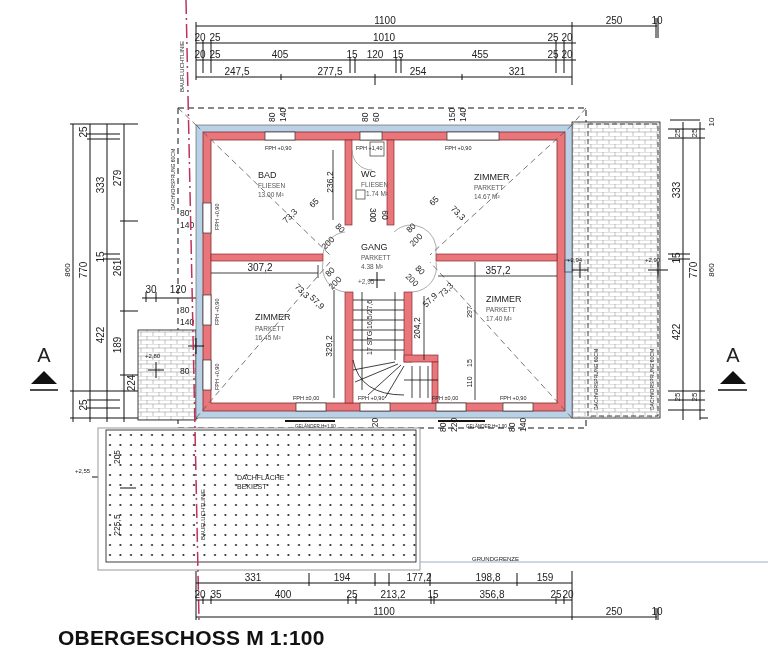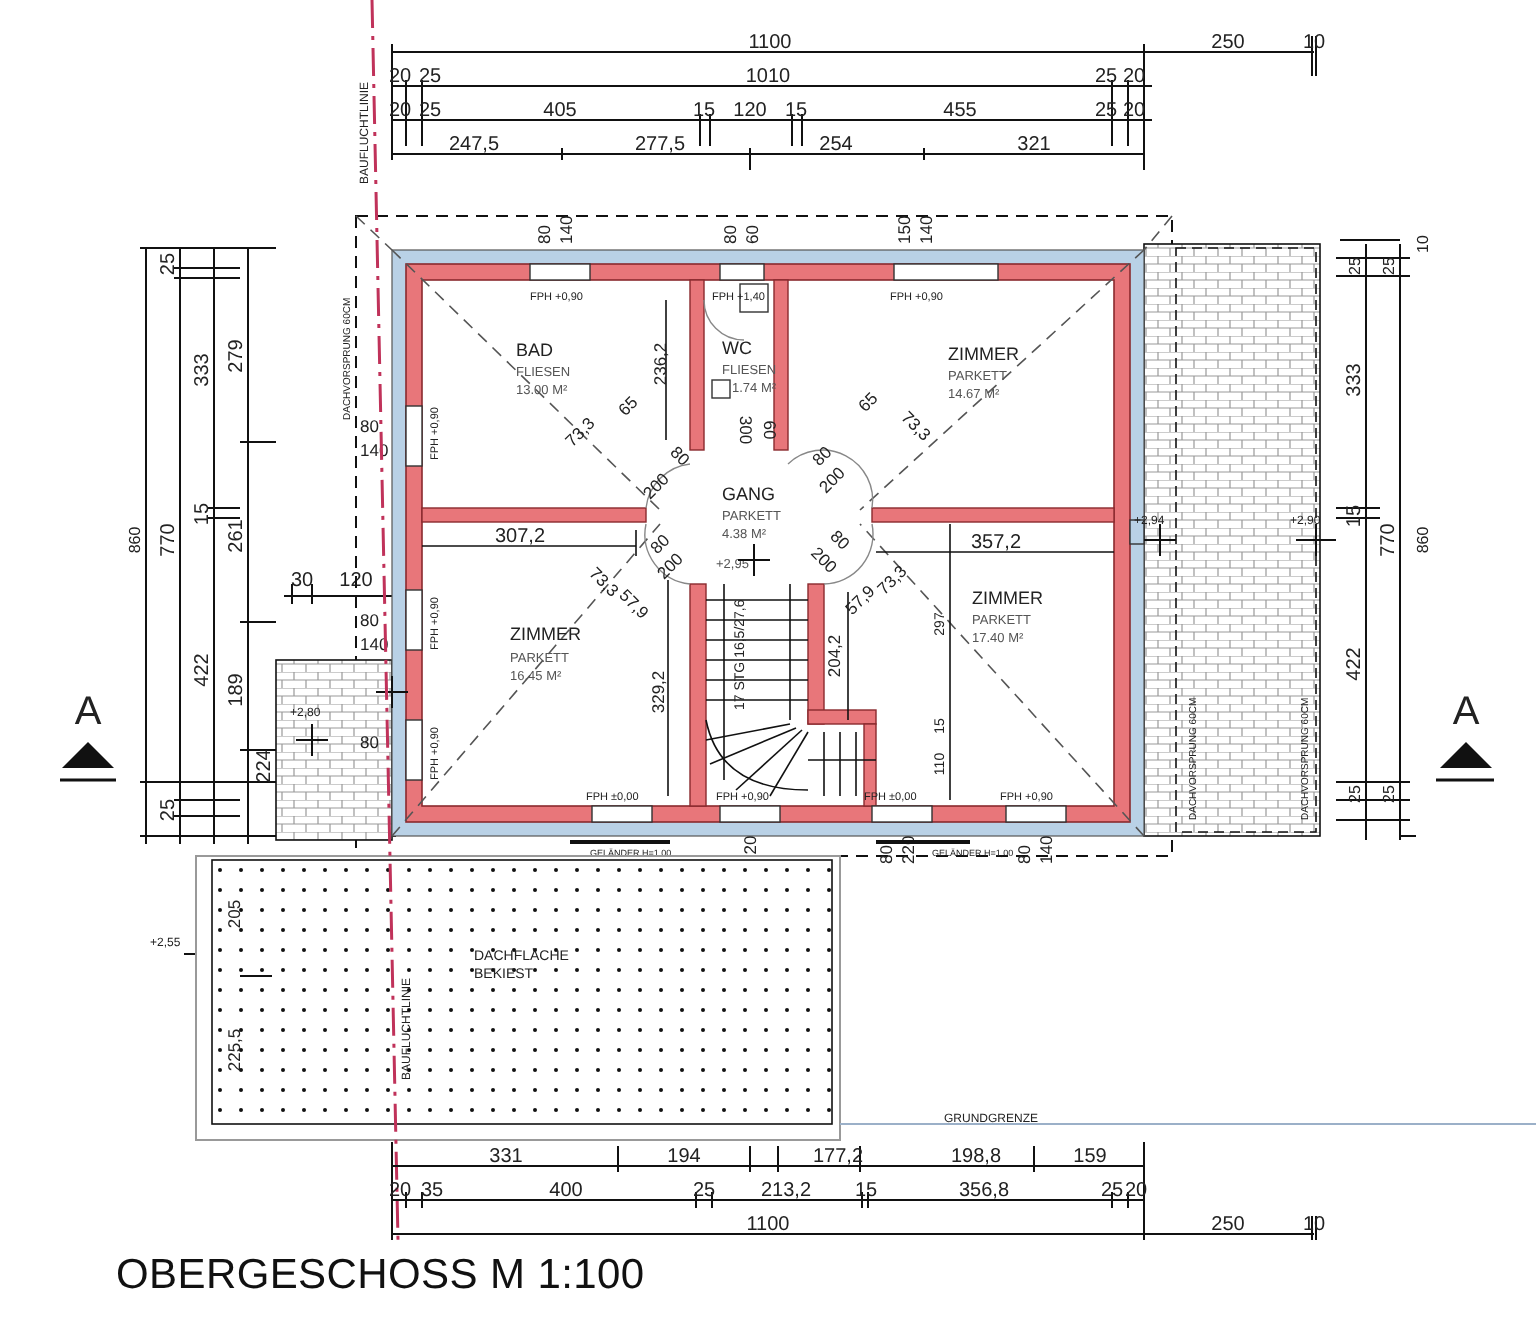--- a/index.html
+++ b/index.html
@@ -1,18 +1,18 @@
 <!DOCTYPE html>
 <html><head>
   <meta charset="utf-8">
   <style>
     html, body { margin: 0; padding: 0; background: #ffffff; }
     body { width: 768px; height: 659px; position: relative; overflow: hidden; font-family: "Liberation Sans", sans-serif; }
     #plan { position: absolute; left: 0; top: 0; }
-    .title { position: absolute; left: 58px; top: 626px; font-size: 21px; color: #111; letter-spacing: 0.2px; font-family: "Liberation Sans", sans-serif; }
+    .title { position: absolute; left: 58px; top: 626px; font-size: 21px; color: #111; letter-spacing: 0.2px; font-family: "Liberation Sans", sans-serif; font-weight: bold; }
     svg text { font-family: "Liberation Sans", sans-serif; fill: #222; }
     .dim { font-size: 10px; }
     .small { font-size: 5.5px; fill: #555; }
     .room { font-size: 9px; fill: #222; }
     .sub { font-size: 6.5px; fill: #555; }
   </style>
 </head>
 <body>
 
 <svg id="plan" width="768" height="659" viewBox="0 0 768 659" xmlns="http://www.w3.org/2000/svg">

